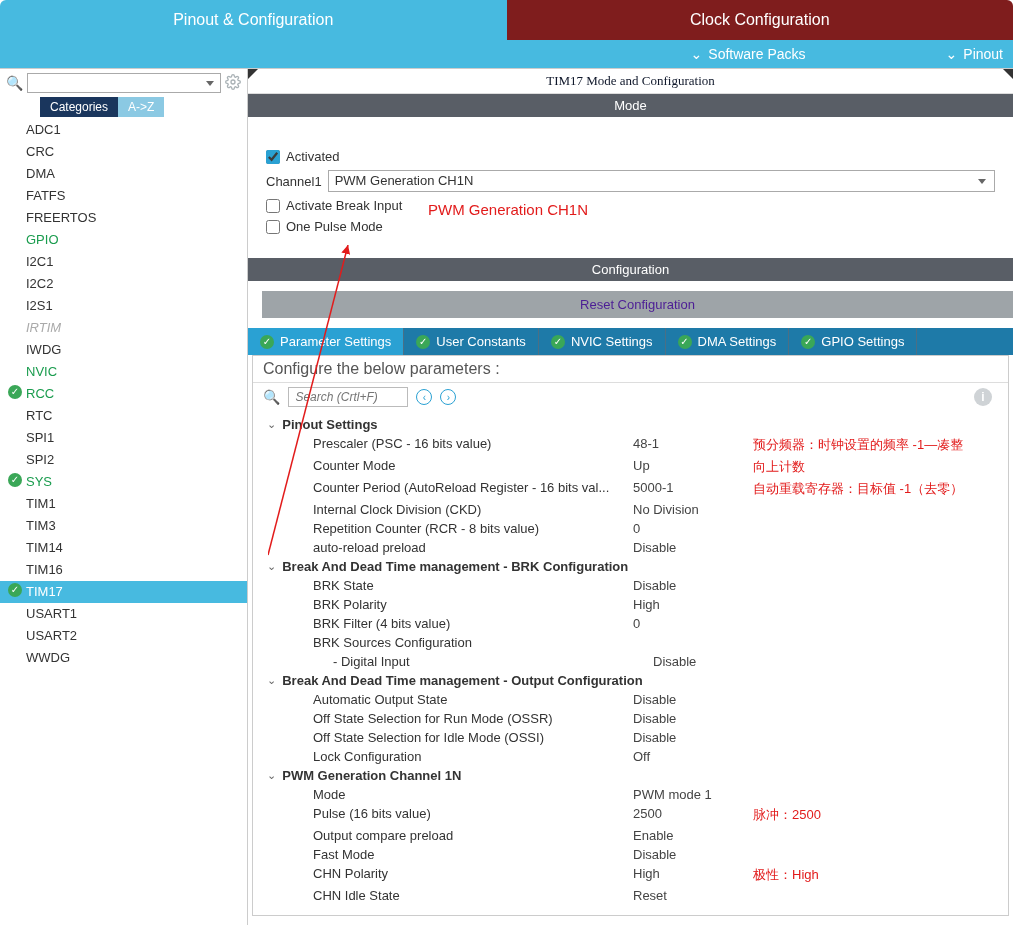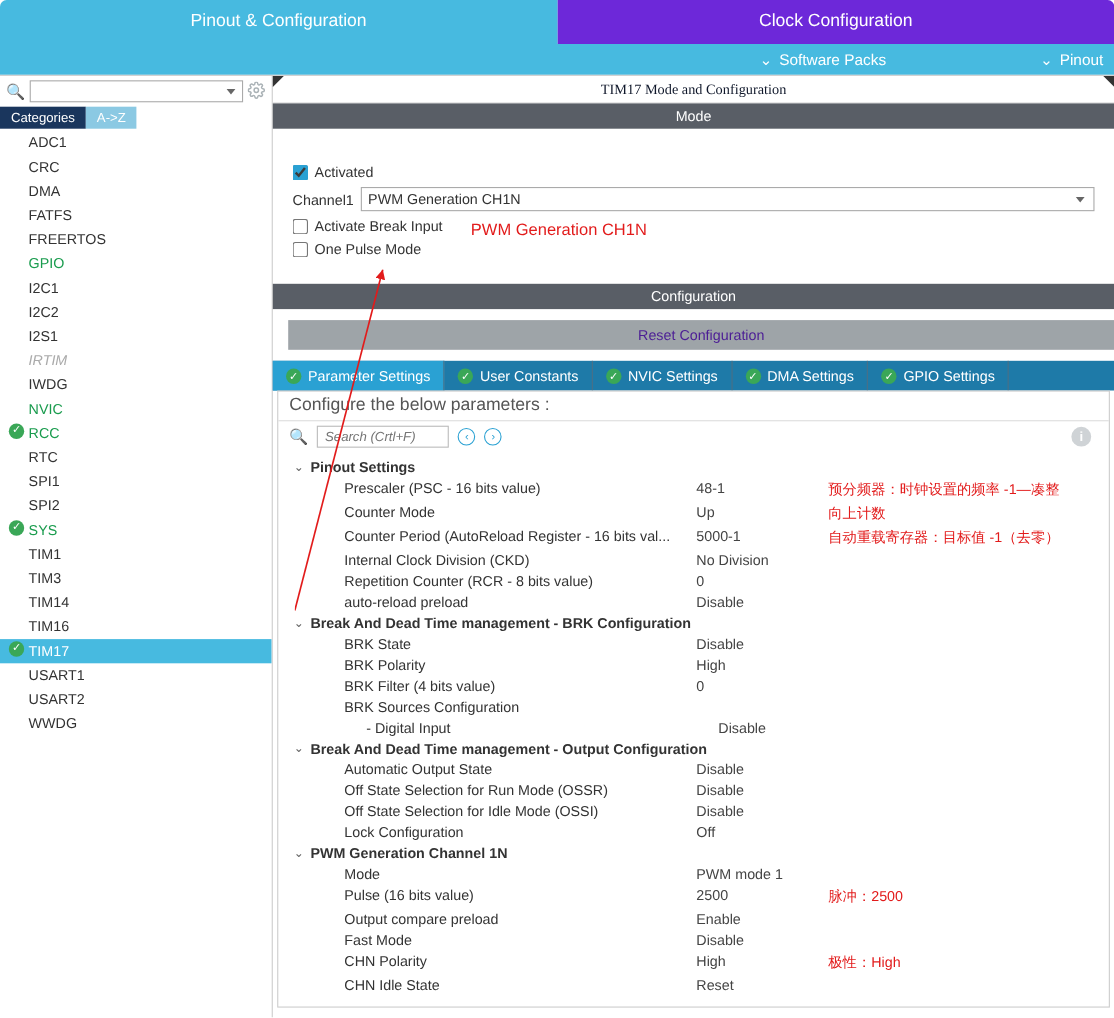--- a/index.html
+++ b/index.html
@@ -2,36 +2,36 @@
 <html><head>
 <meta charset="utf-8">
 <style>
   * { box-sizing: border-box; margin: 0; padding: 0; font-family: Arial, Helvetica, sans-serif; }
   body { width: 1013px; height: 925px; background: #fff; font-size: 13px; color: #333; position: relative; overflow: hidden; }
 
   
   .top-tabs { display: flex; height: 40px; }
   .top-tab { flex: 1; display: flex; align-items: center; justify-content: center; font-size: 16px; cursor: pointer; }
   .top-tab.active { background: #47bae0; color: #fff; border-top-left-radius: 6px; }
-  .top-tab.inactive { background: #6d28d9; color: #fff; border-top-right-radius: 6px; }
+  .top-tab.inactive { background: #7f1d1d; color: #fff; border-top-right-radius: 6px; }
 
   .sub-bar { background: #47bae0; height: 28px; display: flex; align-items: center; justify-content: flex-end; padding-right: 10px; gap: 140px; }
   .sub-item { color: #fff; font-size: 14px; display: flex; align-items: center; gap: 6px; cursor: pointer; }
 
   .main-area { display: flex; height: calc(925px - 68px); border-top: 1px solid #ccc; }
 
   
   .sidebar { width: 248px; border-right: 1px solid #ccc; display: flex; flex-direction: column; }
   .side-toolbar { display: flex; align-items: center; padding: 4px 6px; gap: 4px; }
   .side-search-icon { color: #2aa1d3; font-size: 14px; }
   .side-combobox { flex: 1; height: 20px; border: 1px solid #aaa; background: #fff; position: relative; }
   .side-combobox::after { content: ""; position: absolute; right: 6px; top: 7px; border-left: 4px solid transparent; border-right: 4px solid transparent; border-top: 5px solid #666; }
   .gear-icon { width: 16px; height: 16px; color: #aab2b6; }
 
-  .side-tabs { display: flex; font-size: 12px; }
+  .side-tabs { display: flex; font-size: 12px; padding-left: 40px; }
   .side-tab { padding: 3px 10px; cursor: pointer; }
   .side-tab.st-active { background: #1a365d; color: #fff; }
   .side-tab.st-other { background: #8bc9e3; color: #fff; }
 
   .side-list { flex: 1; overflow: auto; padding: 2px 0; }
   .side-item { padding: 2px 4px 2px 26px; line-height: 18px; position: relative; cursor: pointer; }
   .side-item.green { color: #1a9c4e; }
   .side-item.gray { color: #aaa; font-style: italic; }
   .side-item.selected { background: #47bae0; color: #fff; }
   .check-badge { position: absolute; left: 8px; top: 2px; width: 14px; height: 14px; border-radius: 50%; background: #3aa757; display: inline-flex; align-items: center; justify-content: center; color: #fff; font-size: 10px; }

